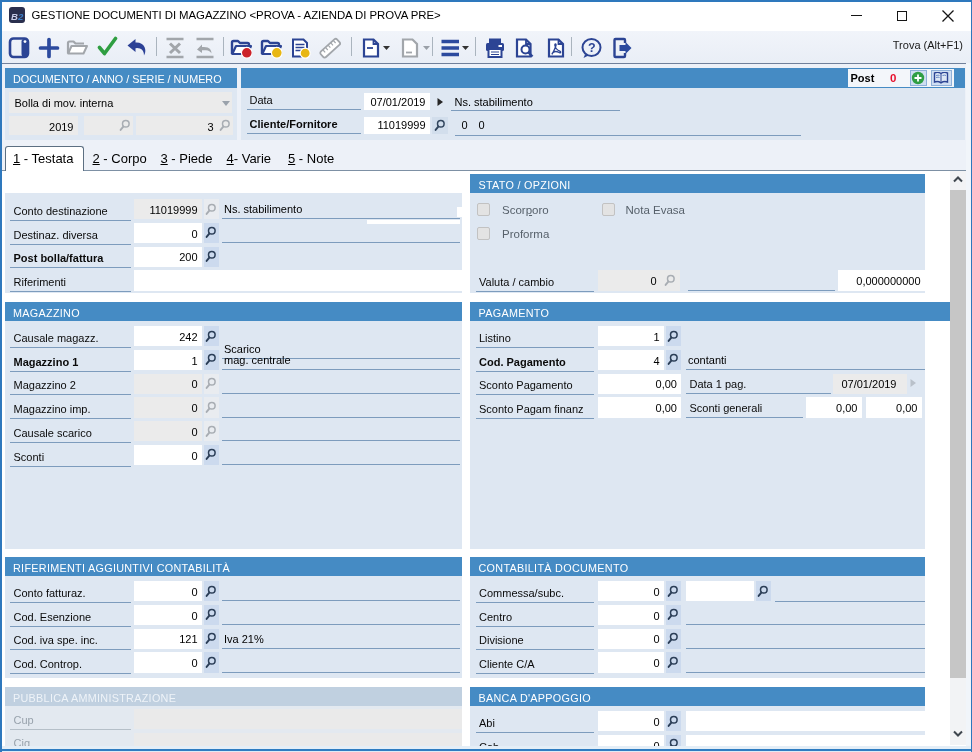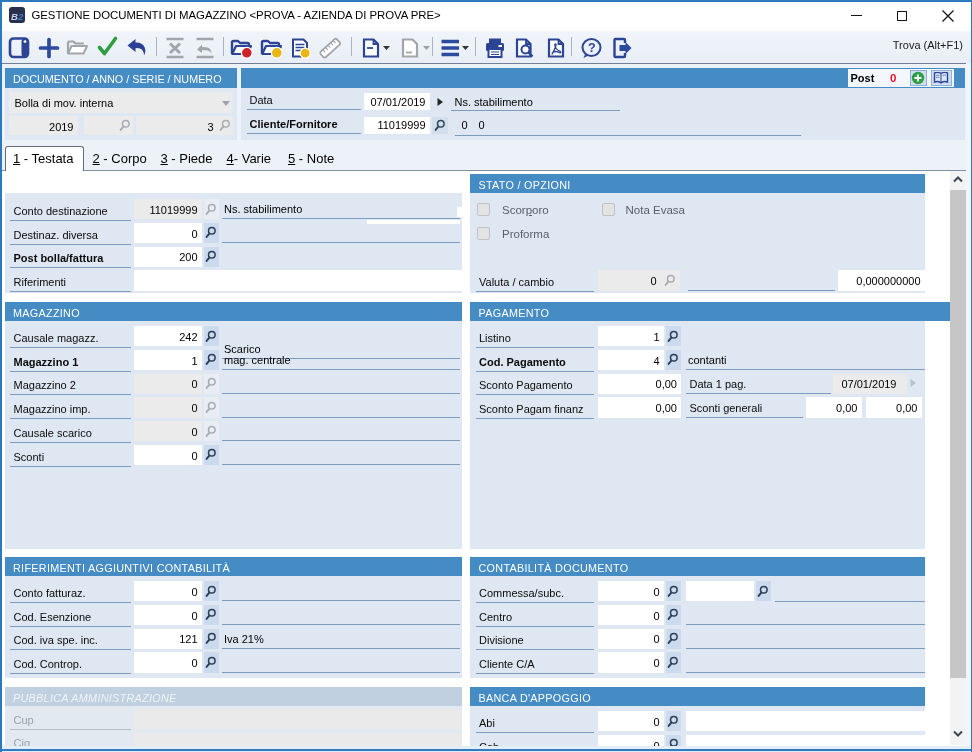--- a/index.html
+++ b/index.html
@@ -526,21 +526,21 @@
 <div class="fld" style="left:598px;top:652.25px;width:65.5px;height:20.25px">
       <span>0</span>
     </div>
 <div class="btn" style="left:665.5px;top:652.25px;width:15.5px;height:20.25px"></div>
 <svg class="abs" style="left:667.0px;top:655.75px" width="12" height="13" viewBox="0 0 12 13">
       <circle cx="6.8" cy="4.8" r="3.3" fill="none" stroke="#2b3e57" stroke-width="1.5"></circle>
       <path d="M4.3 7.6 L1.6 10.9" stroke="#2b3e57" stroke-width="1.9" stroke-linecap="round"></path>
     </svg>
 <div class="desc" style="left:686px;top:652.25px;width:238.5px;height:20.25px"></div>
 <div class="hdr" style="left:4.5px;top:687px;width:457.5px;height:19px;background:#c0d0e0">
-      <span style="color:#eef3f8;font-style:italic;">PUBBLICA AMMINISTRAZIONE</span>
+      <span style="color:#eef3f8;">PUBBLICA AMMINISTRAZIONE</span>
     </div>
 <div class="panel" style="left:4.5px;top:706px;width:457.5px;height:46px;background:#e3e9f0"></div>
 <div class="lbl" style="left:10px;top:709.5px;width:121px;height:20px;border-color:#b5bfc8">
       <span style="color:#98a2ac">Cup</span>
     </div>
 <div class="abs" style="left:134px;top:709px;width:328px;height:20.25px;background:#eaeaea"></div>
 <div class="lbl" style="left:10px;top:733.25px;width:121px;height:20px;border-color:#b5bfc8">
       <span style="color:#98a2ac">Cig</span>
     </div>
 <div class="abs" style="left:134px;top:732.75px;width:328px;height:20.25px;background:#eaeaea"></div>

